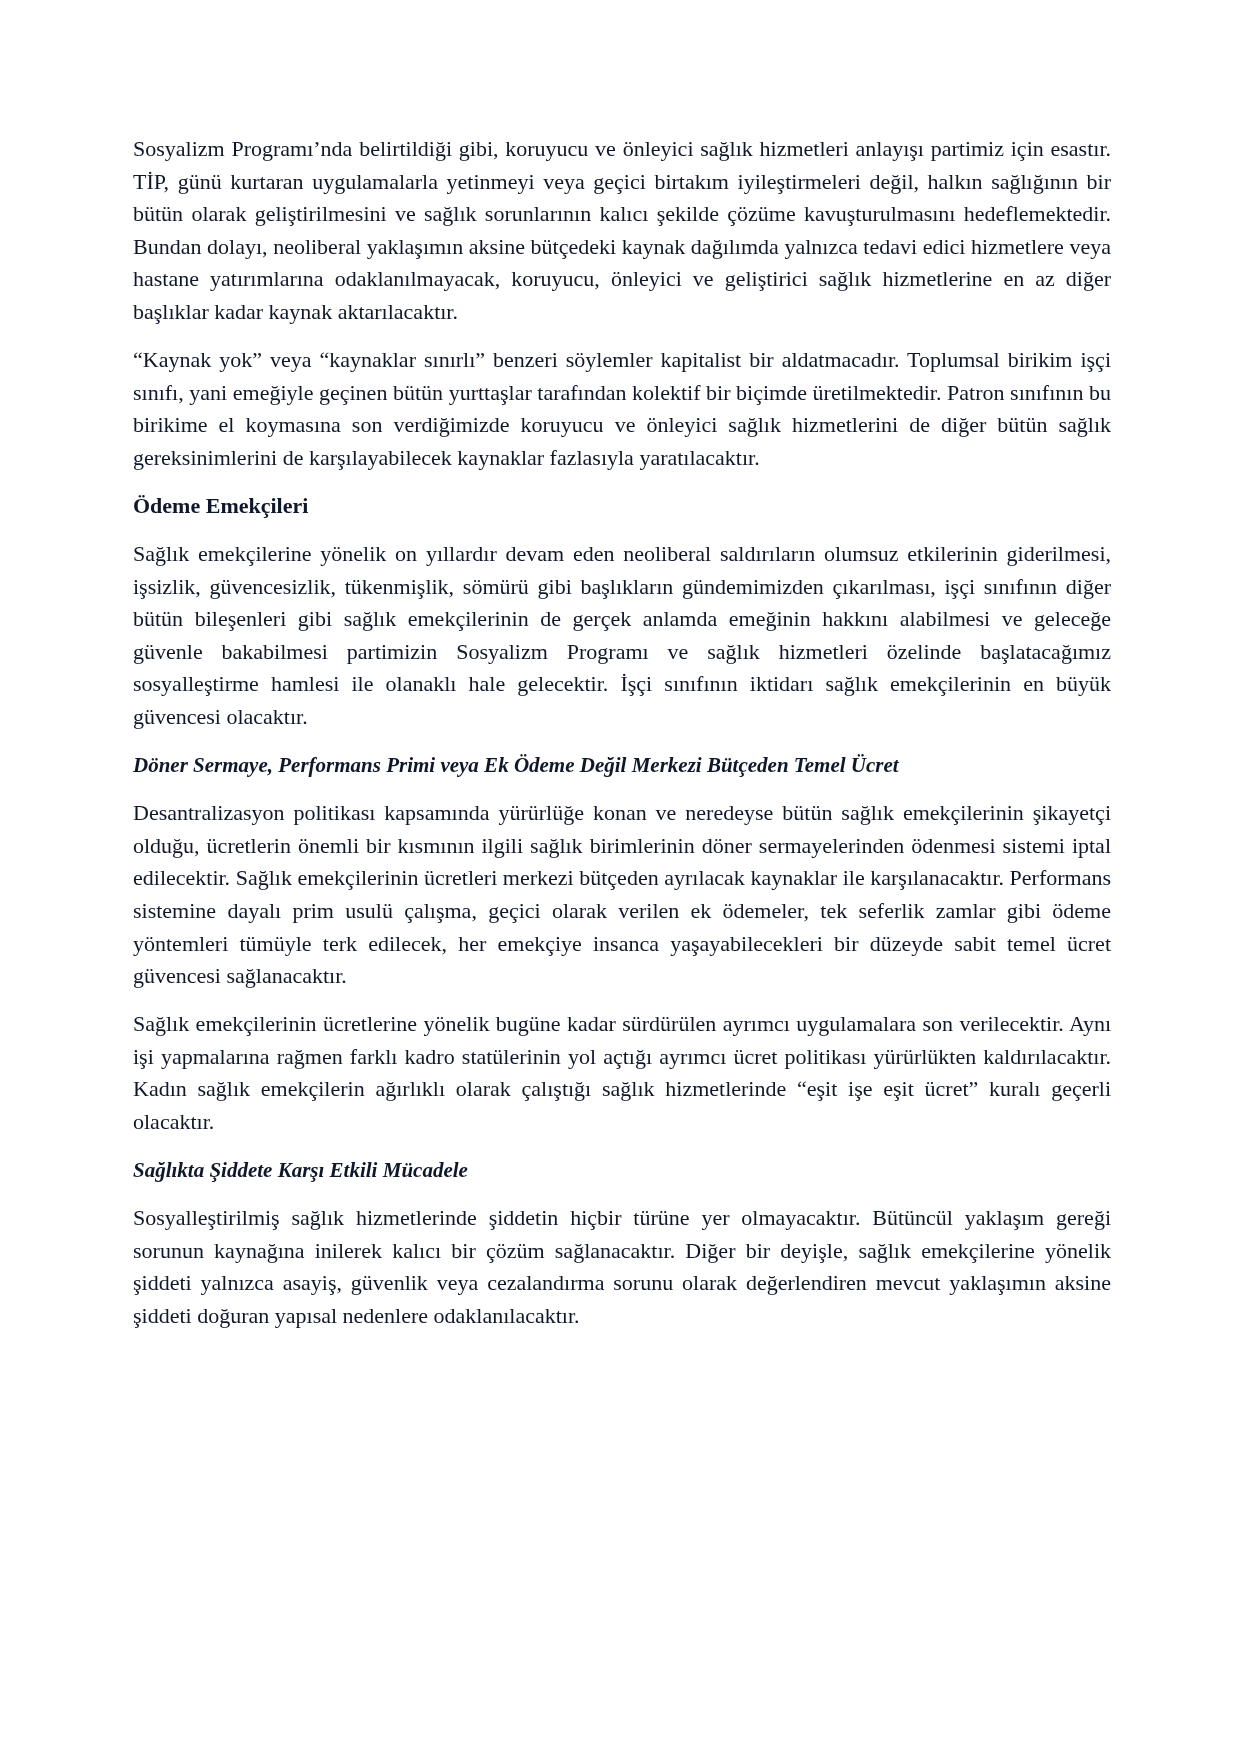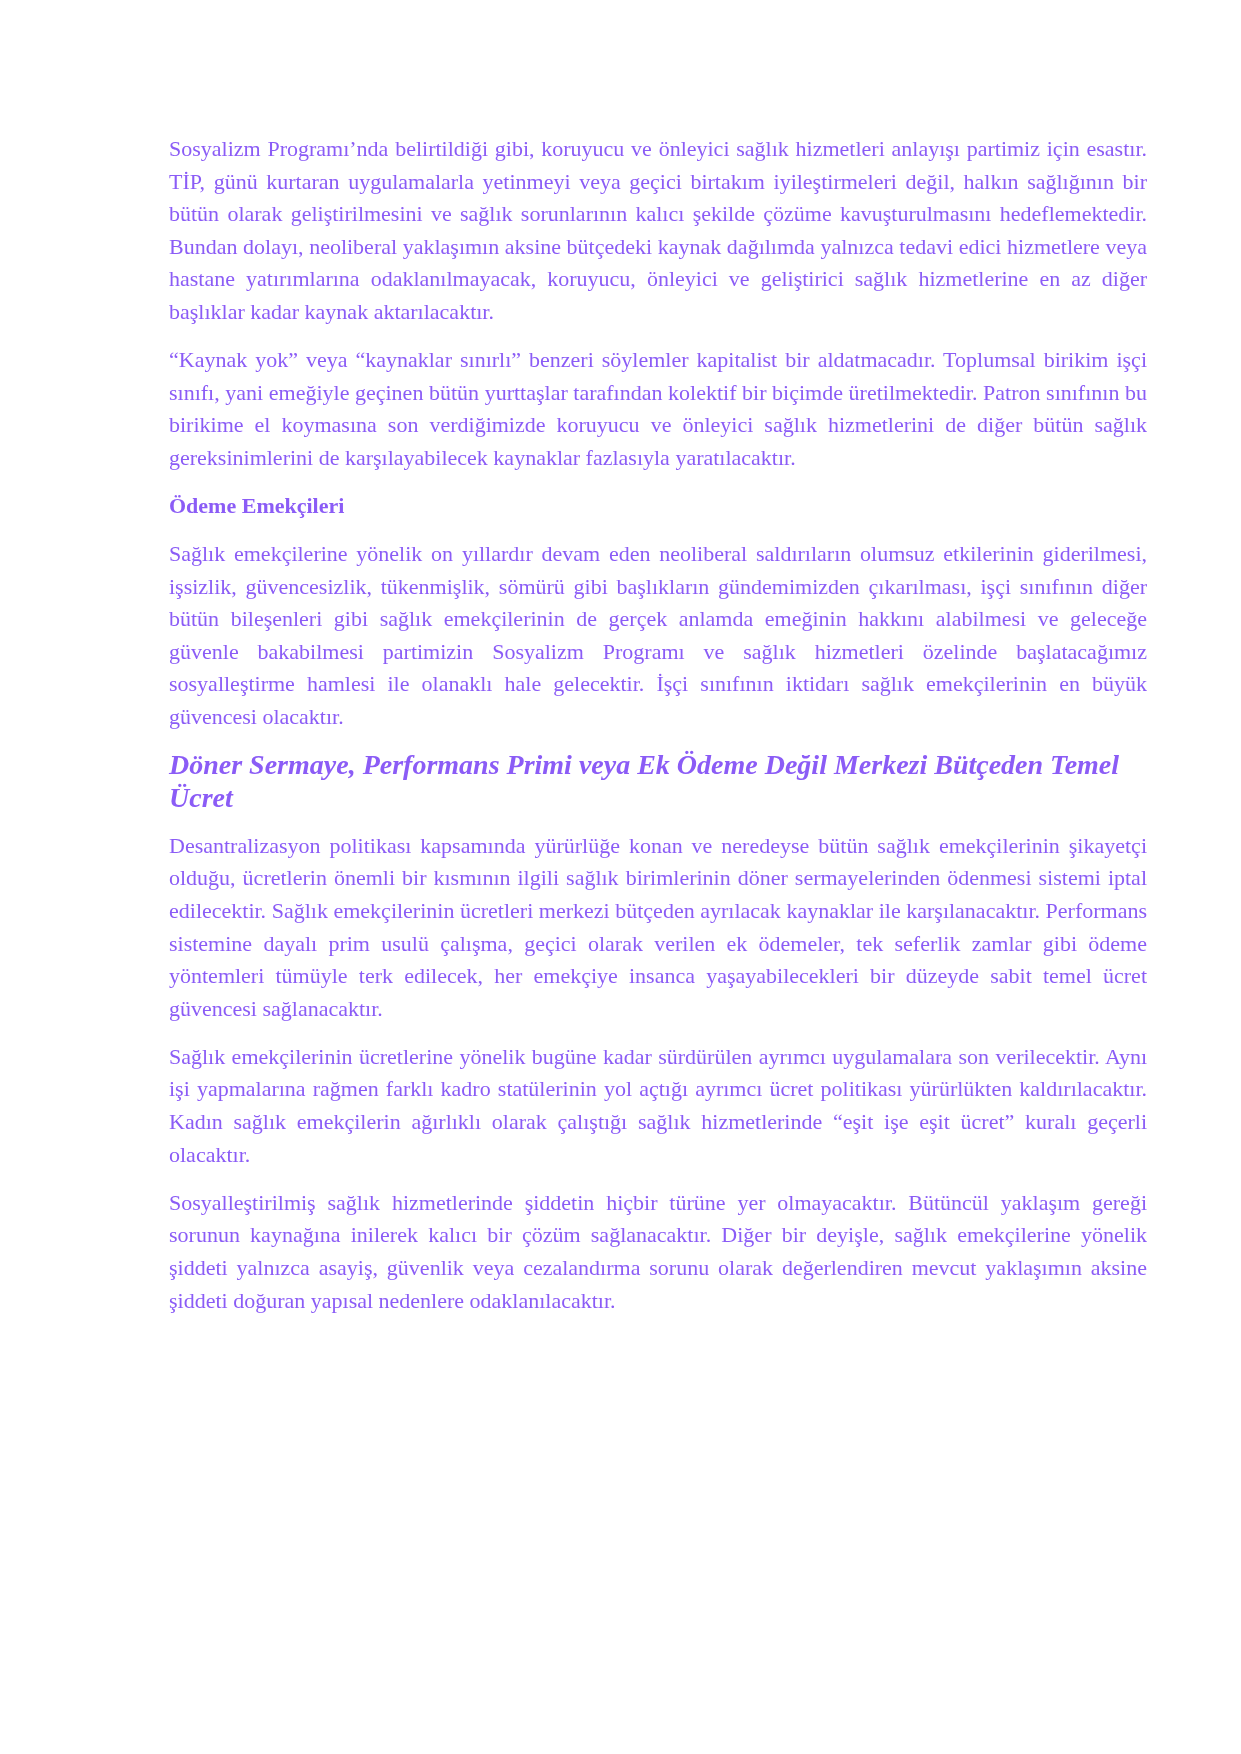--- a/index.html
+++ b/index.html
@@ -12,41 +12,40 @@
     width: 1241px;
     height: 1754px;
     background: #ffffff;
     overflow: hidden;
   }
   .doc-body {
     position: absolute;
     left: 133px;
     top: 133px;
     width: 978px;
-    color: #8b5cf6;
+    color: #0f172a;
     font-family: "Liberation Serif", "DejaVu Serif", serif;
     font-size: 22px;
     line-height: 32.6px;
     text-align: justify;
-    margin-left: 36px;
   }
   .para {
     margin: 0 0 15.5px 0;
   }
   .heading-bold {
     margin: 0 0 15.5px 0;
     font-weight: bold;
     font-size: 22px;
     text-align: left;
   }
   .heading-bold-italic {
     margin: 0 0 15.5px 0;
     font-weight: bold;
     font-style: italic;
-    font-size: 28px;
+    font-size: 21px;
     text-align: left;
   }
 </style>
 </head>
 <body>
 
 <div class="page">
   <div class="doc-body">
     <p class="para">Sosyalizm Programı’nda belirtildiği gibi, koruyucu ve önleyici sağlık hizmetleri anlayışı partimiz için esastır. TİP, günü kurtaran uygulamalarla yetinmeyi veya geçici birtakım iyileştirmeleri değil, halkın sağlığının bir bütün olarak geliştirilmesini ve sağlık sorunlarının kalıcı şekilde çözüme kavuşturulmasını hedeflemektedir. Bundan dolayı, neoliberal yaklaşımın aksine bütçedeki kaynak dağılımda yalnızca tedavi edici hizmetlere veya hastane yatırımlarına odaklanılmayacak, koruyucu, önleyici ve geliştirici sağlık hizmetlerine en az diğer başlıklar kadar kaynak aktarılacaktır.</p>
 
@@ -55,16 +54,17 @@
     <h2 class="heading-bold">Ödeme Emekçileri</h2>
 
     <p class="para">Sağlık emekçilerine yönelik on yıllardır devam eden neoliberal saldırıların olumsuz etkilerinin giderilmesi, işsizlik, güvencesizlik, tükenmişlik, sömürü gibi başlıkların gündemimizden çıkarılması, işçi sınıfının diğer bütün bileşenleri gibi sağlık emekçilerinin de gerçek anlamda emeğinin hakkını alabilmesi ve geleceğe güvenle bakabilmesi partimizin Sosyalizm Programı ve sağlık hizmetleri özelinde başlatacağımız sosyalleştirme hamlesi ile olanaklı hale gelecektir. İşçi sınıfının iktidarı sağlık emekçilerinin en büyük güvencesi olacaktır.</p>
 
     <h3 class="heading-bold-italic">Döner Sermaye, Performans Primi veya Ek Ödeme Değil Merkezi Bütçeden Temel Ücret</h3>
 
     <p class="para">Desantralizasyon politikası kapsamında yürürlüğe konan ve neredeyse bütün sağlık emekçilerinin şikayetçi olduğu, ücretlerin önemli bir kısmının ilgili sağlık birimlerinin döner sermayelerinden ödenmesi sistemi iptal edilecektir. Sağlık emekçilerinin ücretleri merkezi bütçeden ayrılacak kaynaklar ile karşılanacaktır. Performans sistemine dayalı prim usulü çalışma, geçici olarak verilen ek ödemeler, tek seferlik zamlar gibi ödeme yöntemleri tümüyle terk edilecek, her emekçiye insanca yaşayabilecekleri bir düzeyde sabit temel ücret güvencesi sağlanacaktır.</p>
 
     <p class="para">Sağlık emekçilerinin ücretlerine yönelik bugüne kadar sürdürülen ayrımcı uygulamalara son verilecektir. Aynı işi yapmalarına rağmen farklı kadro statülerinin yol açtığı ayrımcı ücret politikası yürürlükten kaldırılacaktır. Kadın sağlık emekçilerin ağırlıklı olarak çalıştığı sağlık hizmetlerinde “eşit işe eşit ücret” kuralı geçerli olacaktır.</p>
 
+    <h3 class="heading-bold-italic">Sağlıkta Şiddete Karşı Etkili Mücadele</h3>
 
     <p class="para">Sosyalleştirilmiş sağlık hizmetlerinde şiddetin hiçbir türüne yer olmayacaktır. Bütüncül yaklaşım gereği sorunun kaynağına inilerek kalıcı bir çözüm sağlanacaktır. Diğer bir deyişle, sağlık emekçilerine yönelik şiddeti yalnızca asayiş, güvenlik veya cezalandırma sorunu olarak değerlendiren mevcut yaklaşımın aksine şiddeti doğuran yapısal nedenlere odaklanılacaktır.</p>
   </div>
 </div>
 
 </body></html>

